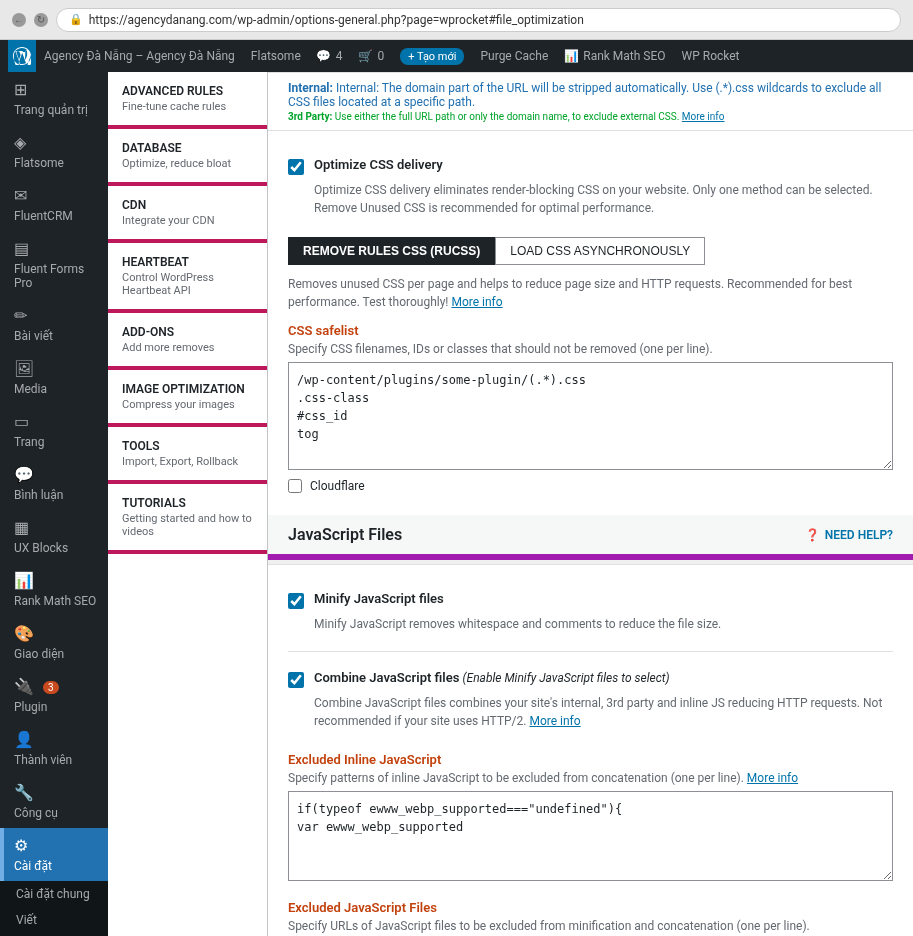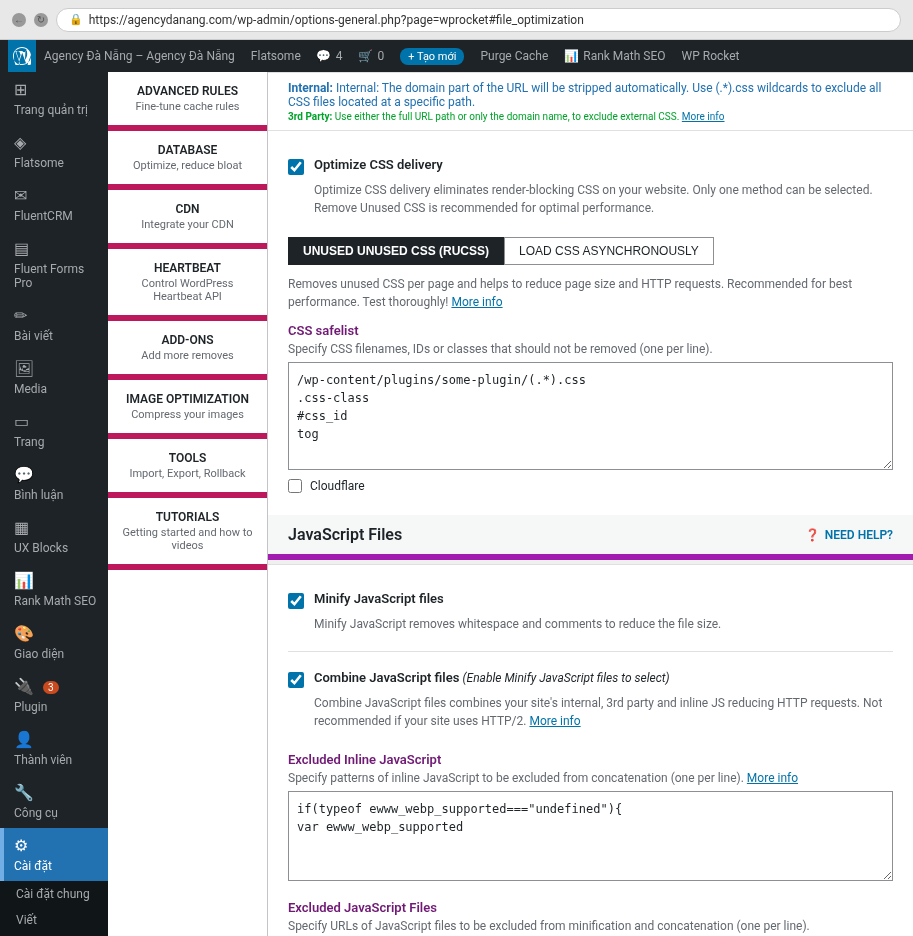--- a/index.html
+++ b/index.html
@@ -35,21 +35,21 @@
     .sidebar-item.active { background: #2271b1; color: white; border-left-color: #72aee6; }
     .sidebar-item .icon { font-size: 16px; margin-bottom: 2px; }
     .sidebar-icon-row { display: flex; align-items: center; gap: 6px; width: 100%; }
 
     
     .sidebar-submenu { background: #101517; }
     .sidebar-submenu .sub-item { padding: 6px 10px 6px 16px; font-size: 12px; color: #a7aaad; cursor: pointer; display: block; }
 
     
     .second-sidebar { width: 160px; background: white; border-right: 1px solid #c3c4c7; overflow-y: auto; flex-shrink: 0; }
-    .plugin-menu-item { padding: 12px 14px; border-bottom: 6px solid #be185d; cursor: pointer; text-align: center; }
+    .plugin-menu-item { padding: 12px 14px; border-bottom: 4px solid #be185d; cursor: pointer; }
     .plugin-menu-item .pm-title { font-size: 12px; font-weight: 600; color: #1d2327; margin-bottom: 2px; }
     .plugin-menu-item .pm-desc { font-size: 11px; color: #646970; }
 
     
     .content { flex: 1; overflow-y: auto; background: #f0f0f1; }
 
     
     .wp-section { background: white; margin: 0; padding: 16px 20px; border-top: 1px solid #e0e0e0; }
 
     .section-title { font-size: 16px; font-weight: 600; color: #1d2327; margin-bottom: 4px; display: flex; align-items: center; justify-content: space-between; padding: 10px 20px; background: #f6f7f7; border-bottom: 6px solid #a21caf; }
@@ -60,21 +60,21 @@
     .check-label { font-size: 13px; font-weight: 600; color: #1d2327; }
     .check-desc { font-size: 12px; color: #646970; margin-top: 9px; line-height: 1.5; }
 
     .btn-group { display: flex; gap: 0; margin: 10px 0; }
     .btn-active { background: #1d2327; color: white; border: 1px solid #1d2327; padding: 6px 14px; font-size: 12px; font-weight: 600; cursor: pointer; }
     .btn-inactive { background: white; color: #1d2327; border: 1px solid #8c8f94; padding: 6px 14px; font-size: 12px; cursor: pointer; }
 
     .info-text { font-size: 12px; color: #646970; line-height: 1.5; margin-bottom: 8px; }
     .more-link { color: #0073aa; text-decoration: underline; cursor: pointer; }
 
-    .field-label { font-size: 13px; font-weight: 600; color: #701a75; margin-top: 12px; margin-bottom: 4px; }
+    .field-label { font-size: 13px; font-weight: 600; color: #c2410c; margin-top: 12px; margin-bottom: 4px; }
     .field-desc { font-size: 12px; color: #646970; margin-bottom: 6px; }
 
     textarea.code-area { width: 100%; font-family: monospace; font-size: 12px; border: 1px solid #8c8f94; padding: 8px; resize: vertical; background: white; color: #1d2327; line-height: 1.5; }
 
     .note-internal { color: #2271b1; font-size: 12px; }
     .note-internal span.label { font-weight: 700; }
     .note-3rdparty { color: #00a32a; font-size: 10px; margin-top: 2px; }
     .note-3rdparty span.label { font-weight: 700; }
 
     .css-safelist { margin-top: 10px; }
@@ -266,21 +266,21 @@
     <div class="wp-section" style="border-top: 1px solid #e0e0e0;">
       <div class="check-row">
         <input type="checkbox" checked="" style="">
         <div>
           <div class="check-label">Optimize CSS delivery</div>
           <div class="check-desc">Optimize CSS delivery eliminates render-blocking CSS on your website. Only one method can be selected. Remove Unused CSS is recommended for optimal performance.</div>
         </div>
       </div>
 
       <div class="btn-group">
-        <button class="btn-active">UNUSED UNUSED CSS (RUCSS)</button>
+        <button class="btn-active">REMOVE RULES CSS (RUCSS)</button>
         <button class="btn-inactive">LOAD CSS ASYNCHRONOUSLY</button>
       </div>
 
       <div class="info-text">
         <span>Removes unused CSS per page and helps to reduce page size and HTTP requests. Recommended for best performance. Test thoroughly!</span>
         <span class="more-link">More info</span>
       </div>
 
       <div class="css-safelist">
         <div class="field-label">CSS safelist</div>

